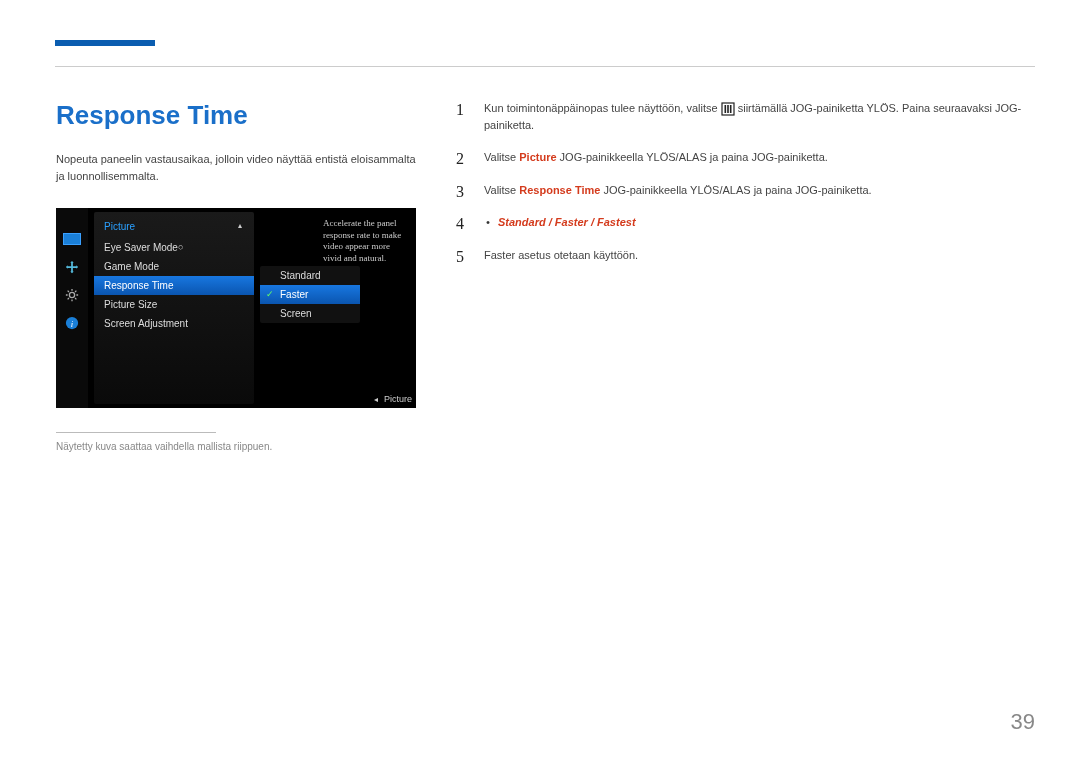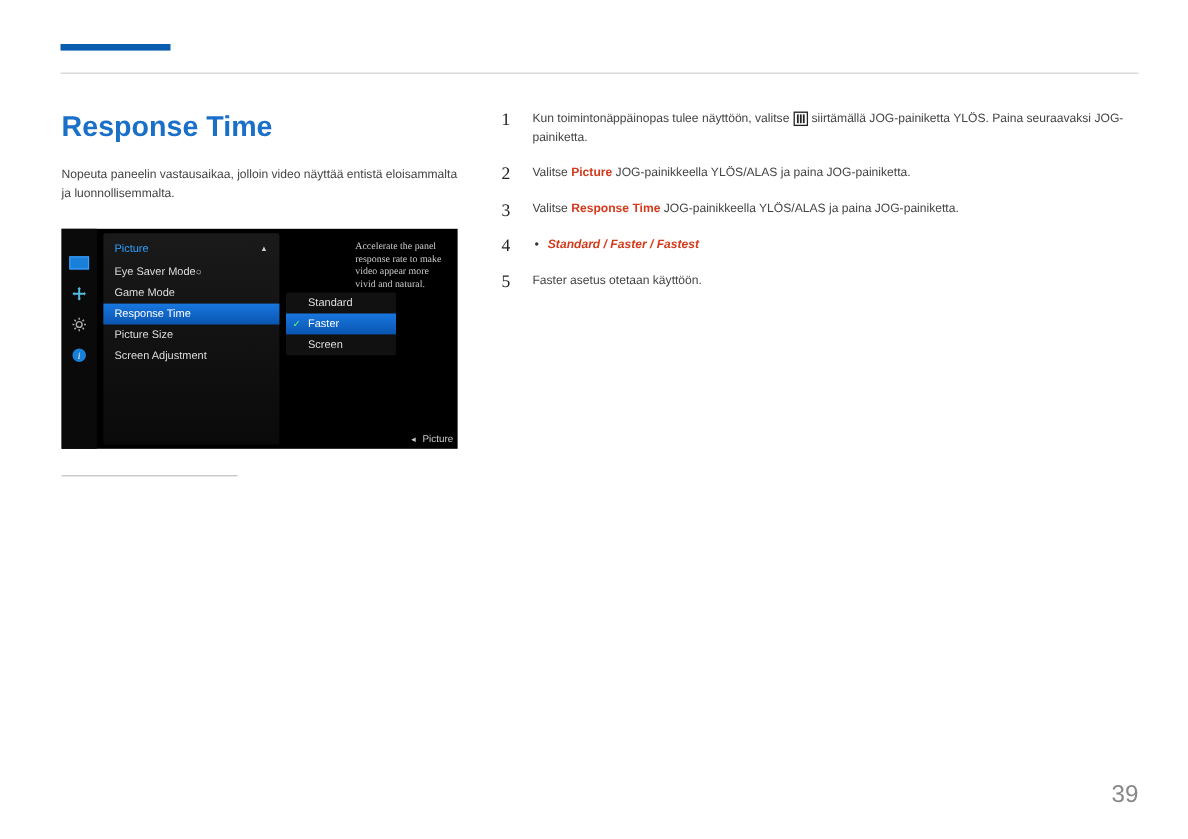--- a/index.html
+++ b/index.html
@@ -315,20 +315,21 @@
       <div class="osd-sub">
         <div class="opt">Standard</div>
         <div class="opt sel">Faster</div>
         <div class="opt">Screen</div>
       </div>
       <div class="osd-desc">Accelerate the panel response rate to make video appear more vivid and natural.</div>
       <div class="osd-return">Picture</div>
     </div>
 
     <hr class="footnote-rule">
+    <p class="footnote">Näytetty kuva saattaa vaihdella mallista riippuen.</p>
   </div>
 
   <div class="right-col">
     <ol class="steps">
       <li>
         <span>Kun toimintonäppäinopas tulee näyttöön, valitse </span>
         <span class="glyph-box">
           <svg viewBox="0 0 14 14">
               <rect x="1" y="1" width="12" height="12" fill="none" stroke="#222" stroke-width="1.2"></rect>
               <rect x="3.5" y="3" width="1.6" height="8" fill="#222"></rect>

